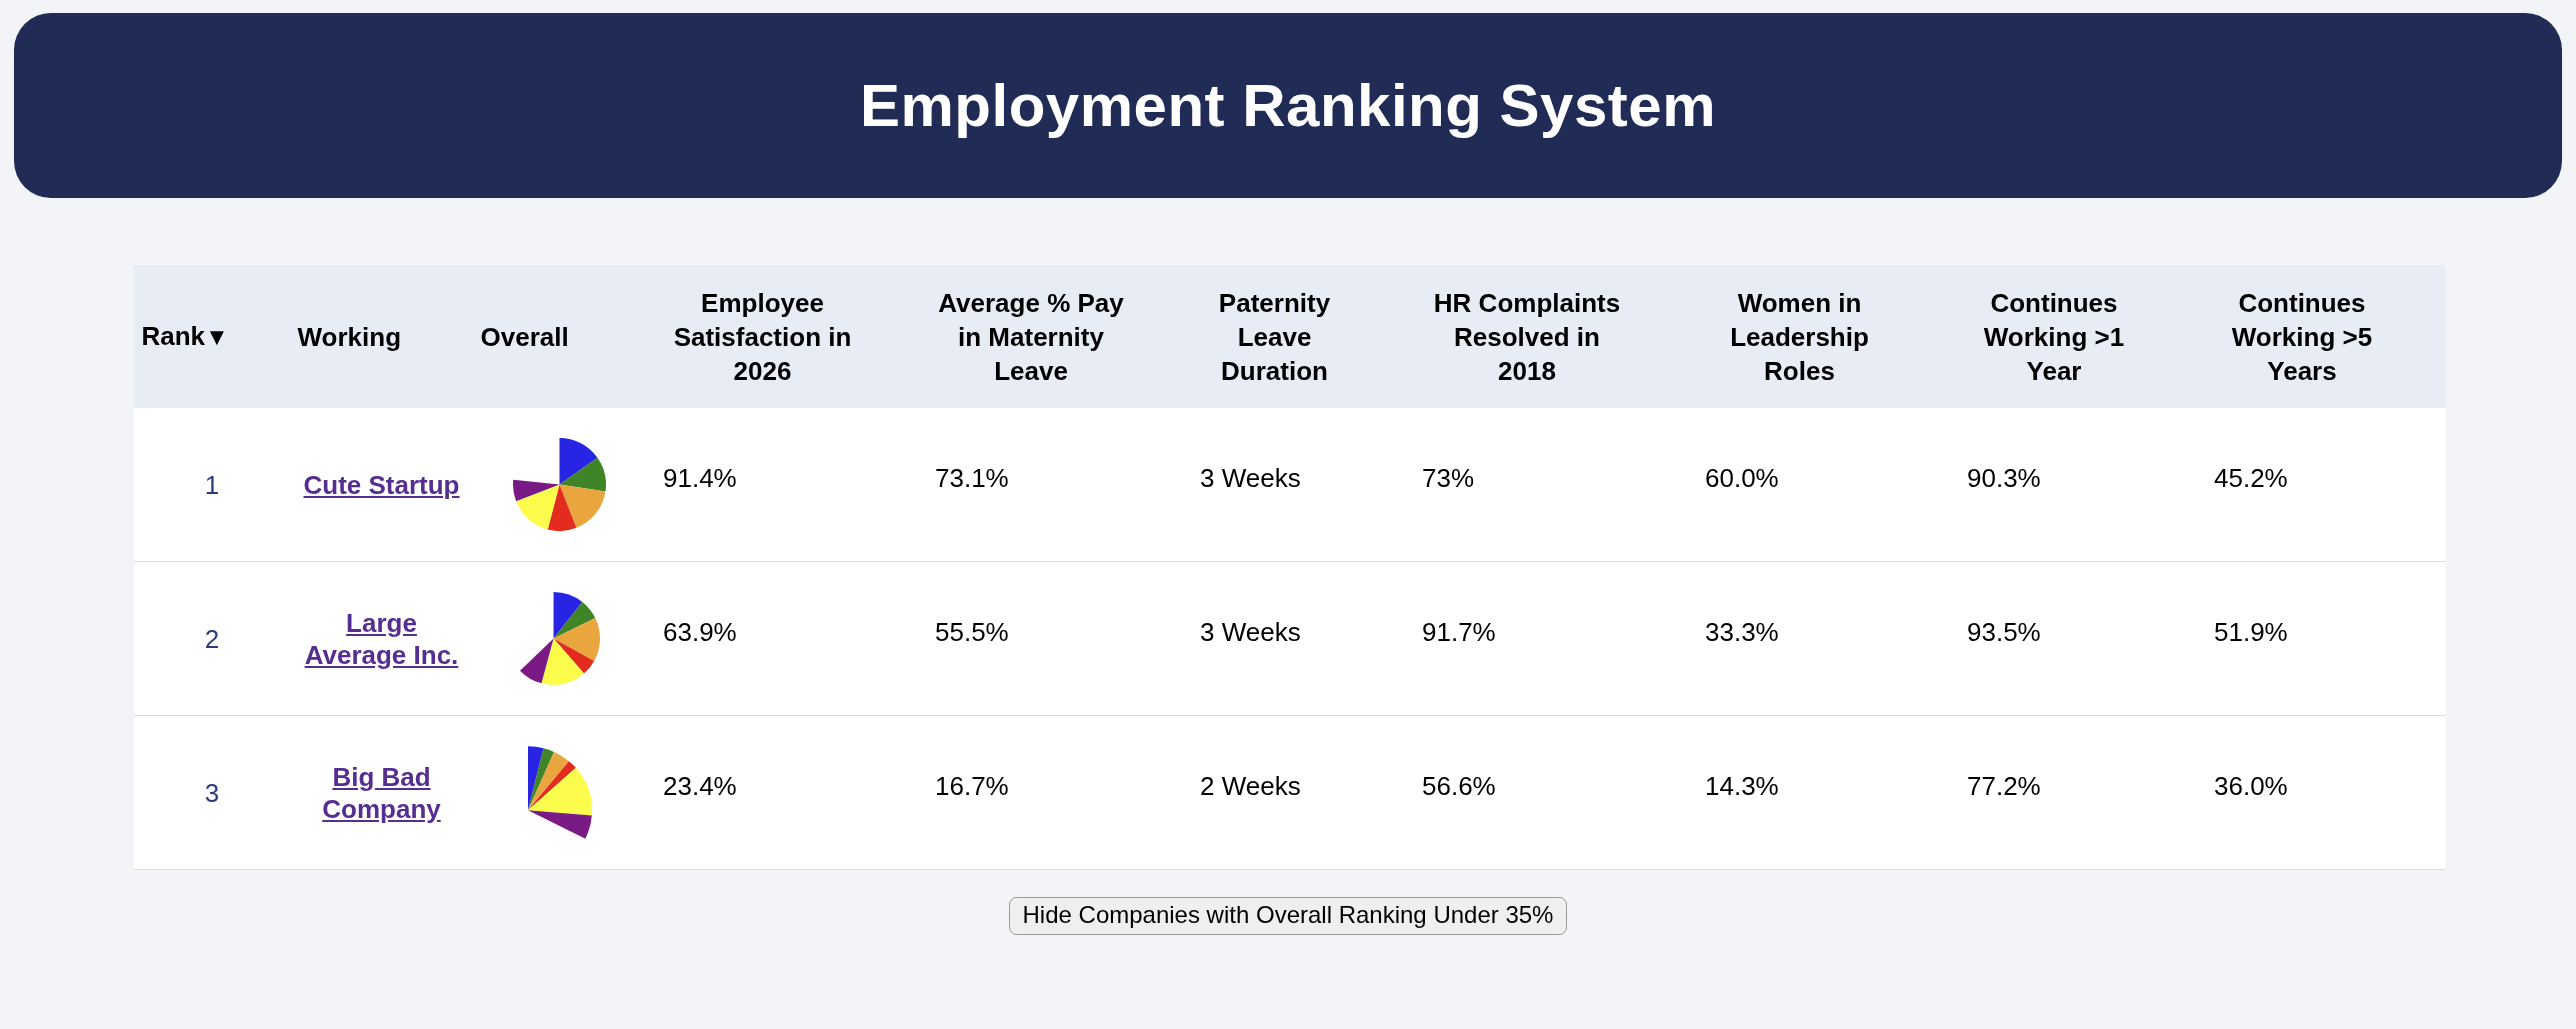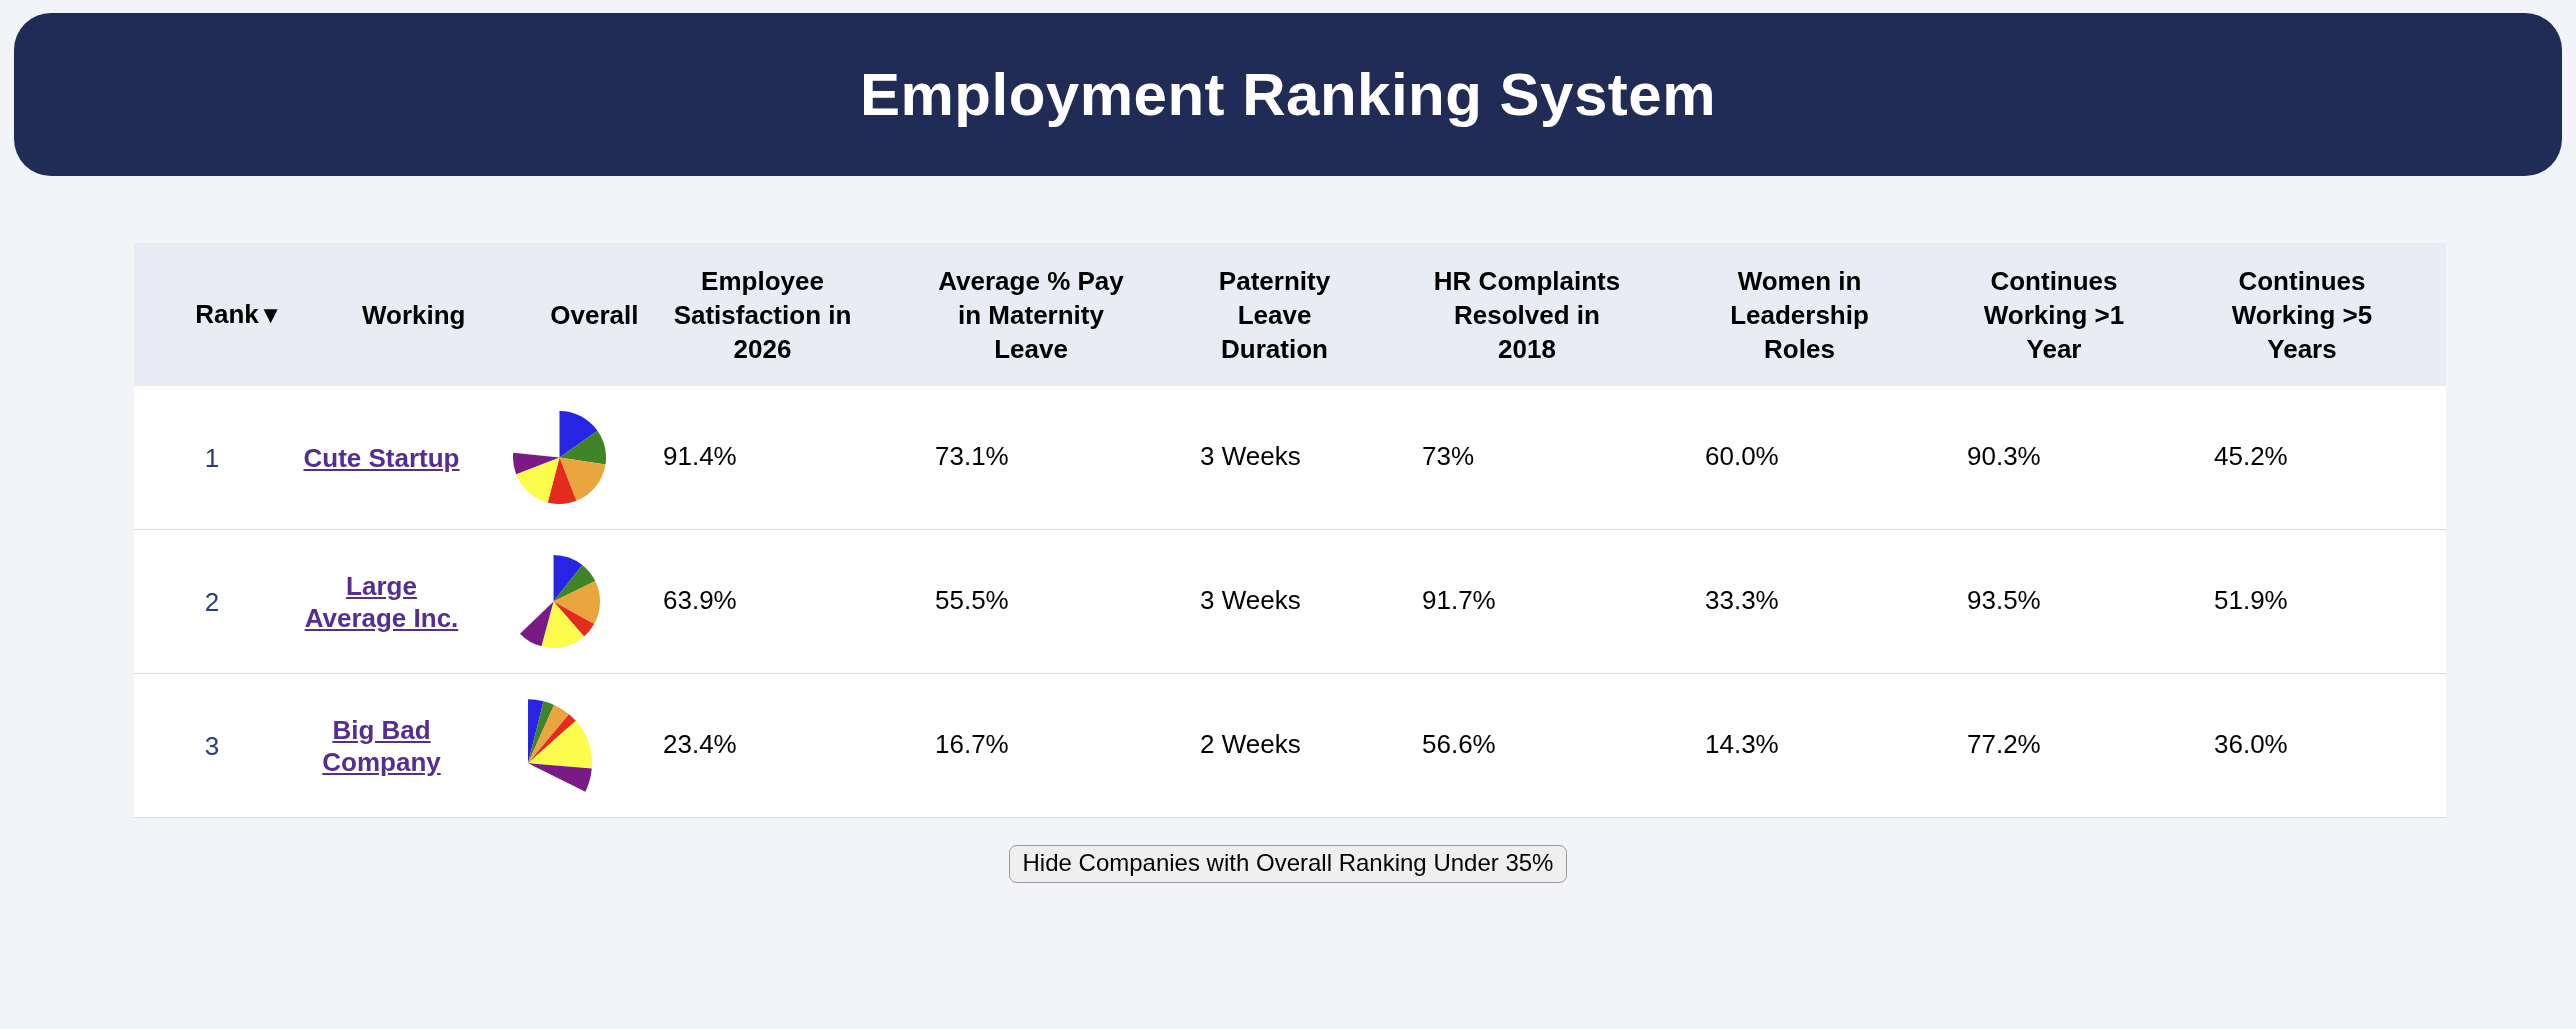--- a/index.html
+++ b/index.html
@@ -7,21 +7,21 @@
     width: 2576px; height: 1029px;
     background: var(--page-bg, #f2f4f8);
     font-family: "Liberation Sans", sans-serif;
     font-size: 26px;
     color: #000;
     overflow: hidden;
   }
   
   .banner {
     margin: 13px 14px 0 14px;
-    height: 163px;
+    height: 185px;
     background: var(--banner-bg, #202b56);
     border-radius: 37px;
     display: flex; align-items: center; justify-content: center;
   }
   .banner h1 {
     margin: 0;
     color: #ffffff;
     font-size: 60px;
     font-weight: 700;
     letter-spacing: 0.5px;
@@ -31,28 +31,28 @@
   table { border-collapse: collapse; table-layout: fixed; width: 2311px; font-size: 26px; }
   thead th {
     background: var(--thead-bg, #e7ecf5);
     font-weight: 700;
     text-align: center;
     vertical-align: middle;
     padding: 20.6px 56px 20.6px 17px;
     line-height: 34px;
   }
   thead th.c-rank, thead th.c-company, thead th.c-overall {
-    text-align: right; padding: 20.6px 7.5px;
+    text-align: left; padding: 20.6px 7.5px;
   }
   tbody td {
     background: #ffffff;
     border-bottom: 0.9px solid var(--divider, #d9dce2);
     height: 139px;
     vertical-align: middle;
-    padding: 0 56px 4px 17px;
+    padding: 0 56px 14px 17px;
     line-height: 32px;
   }
   tbody td.c-rank { text-align: center; color: var(--rank-color, #2c3c7c); padding: 0 7.5px; }
   tbody td.c-company { text-align: center; padding: 0 13px; }
   tbody td.c-overall { text-align: center; padding: 0 7.5px; }
   tbody td.c-overall svg { vertical-align: middle; display: inline-block; }
   .company-link {
     color: var(--link-color, #562e91);
     font-weight: 700;
     text-decoration: underline;

